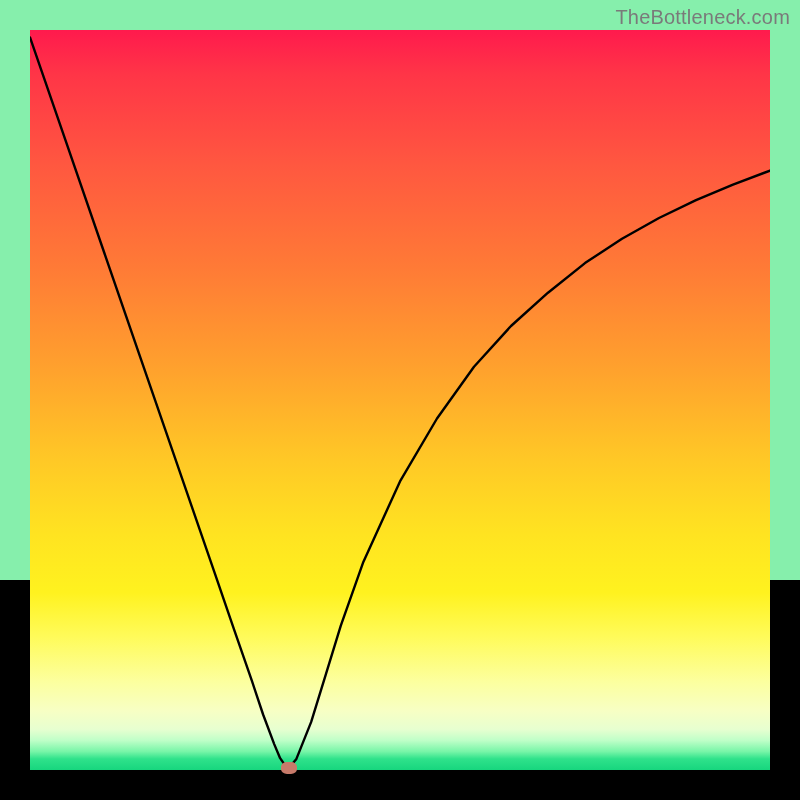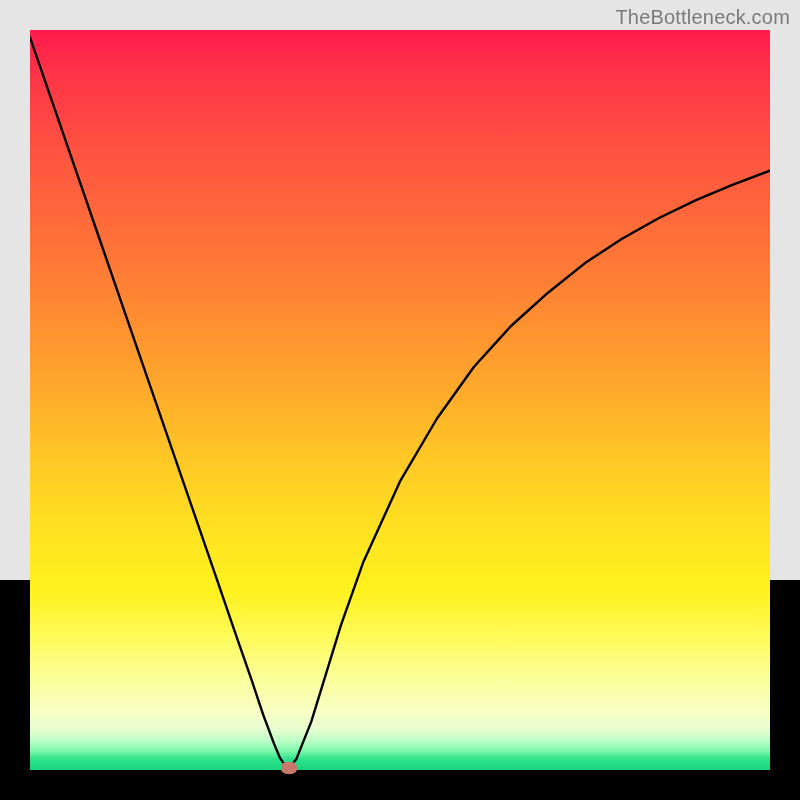--- a/index.html
+++ b/index.html
@@ -8,21 +8,21 @@
     width: 800px;
     height: 800px;
     background: #000;
     font-family: Arial, Helvetica, sans-serif;
     overflow: hidden;
   }
   .stage {
     position: relative;
     width: 800px;
     height: 580px;
-    background: #e5e5e5;
+    background: #86efac;
   }
   .plot-area {
     position: absolute;
     left: 30px;
     top: 30px;
     width: 740px;
     height: 740px;
     
     background: linear-gradient(to bottom,
       #ff1a4d 0%,

